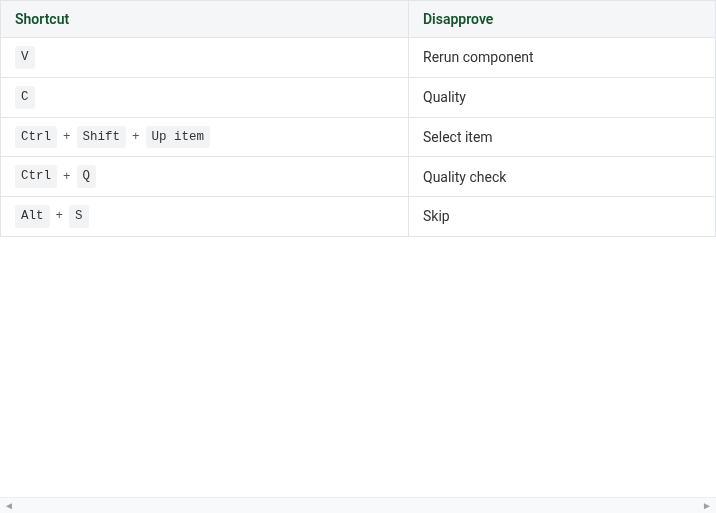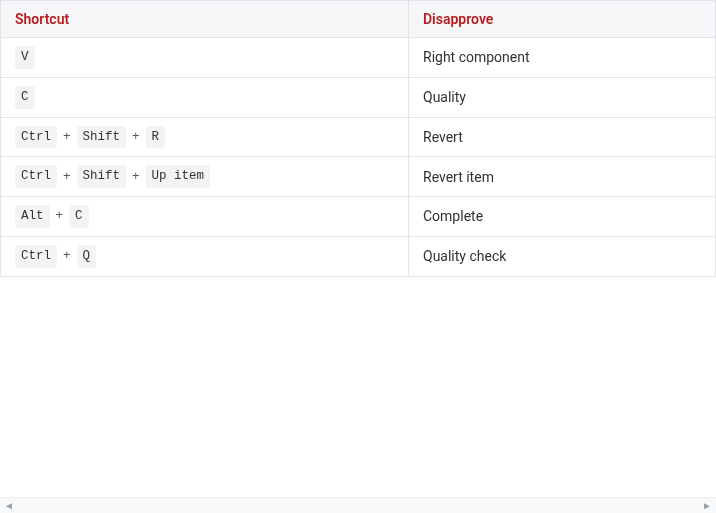--- a/index.html
+++ b/index.html
@@ -24,21 +24,21 @@
     table {
       width: 100%;
       border-collapse: collapse;
       table-layout: fixed;
     }
     thead th {
       background: #f5f6f8;
       text-align: left;
       font-weight: 600;
       font-size: 14px;
-      color: #b91c1c;
+      color: #14532d;
       padding: 10px 14px;
       border: 1px solid #e1e4e8;
     }
     th.col-shortcut {
       width: 408px;
     }
     th.col-description {
       width: auto;
     }
     tbody td {
@@ -106,41 +106,37 @@
   <table>
     <thead>
       <tr>
         <th class="col-shortcut">Shortcut</th>
         <th class="col-description">Disapprove</th>
       </tr>
     </thead>
     <tbody id="shortcut-rows">
     <tr>
           <td class="shortcut-cell"><span class="key">V</span></td>
-          <td>Right component</td>
+          <td>Rerun component</td>
         </tr>
         <tr>
           <td class="shortcut-cell"><span class="key">C</span></td>
           <td>Quality</td>
         </tr>
         <tr>
-          <td class="shortcut-cell"><span class="key">Ctrl</span><span class="plus">+</span><span class="key">Shift</span><span class="plus">+</span><span class="key">R</span></td>
-          <td>Revert</td>
-        </tr>
-        <tr>
           <td class="shortcut-cell"><span class="key">Ctrl</span><span class="plus">+</span><span class="key">Shift</span><span class="plus">+</span><span class="key">Up item</span></td>
-          <td>Revert item</td>
-        </tr>
-        <tr>
-          <td class="shortcut-cell"><span class="key">Alt</span><span class="plus">+</span><span class="key">C</span></td>
-          <td>Complete</td>
+          <td>Select item</td>
         </tr>
         <tr>
           <td class="shortcut-cell"><span class="key">Ctrl</span><span class="plus">+</span><span class="key">Q</span></td>
           <td>Quality check</td>
+        </tr>
+        <tr>
+          <td class="shortcut-cell"><span class="key">Alt</span><span class="plus">+</span><span class="key">S</span></td>
+          <td>Skip</td>
         </tr>
       </tbody>
   </table>
 </div>
 
 <div class="hscroll">
   <span class="arrow">◄</span>
   <span class="arrow">►</span>
 </div>
 

